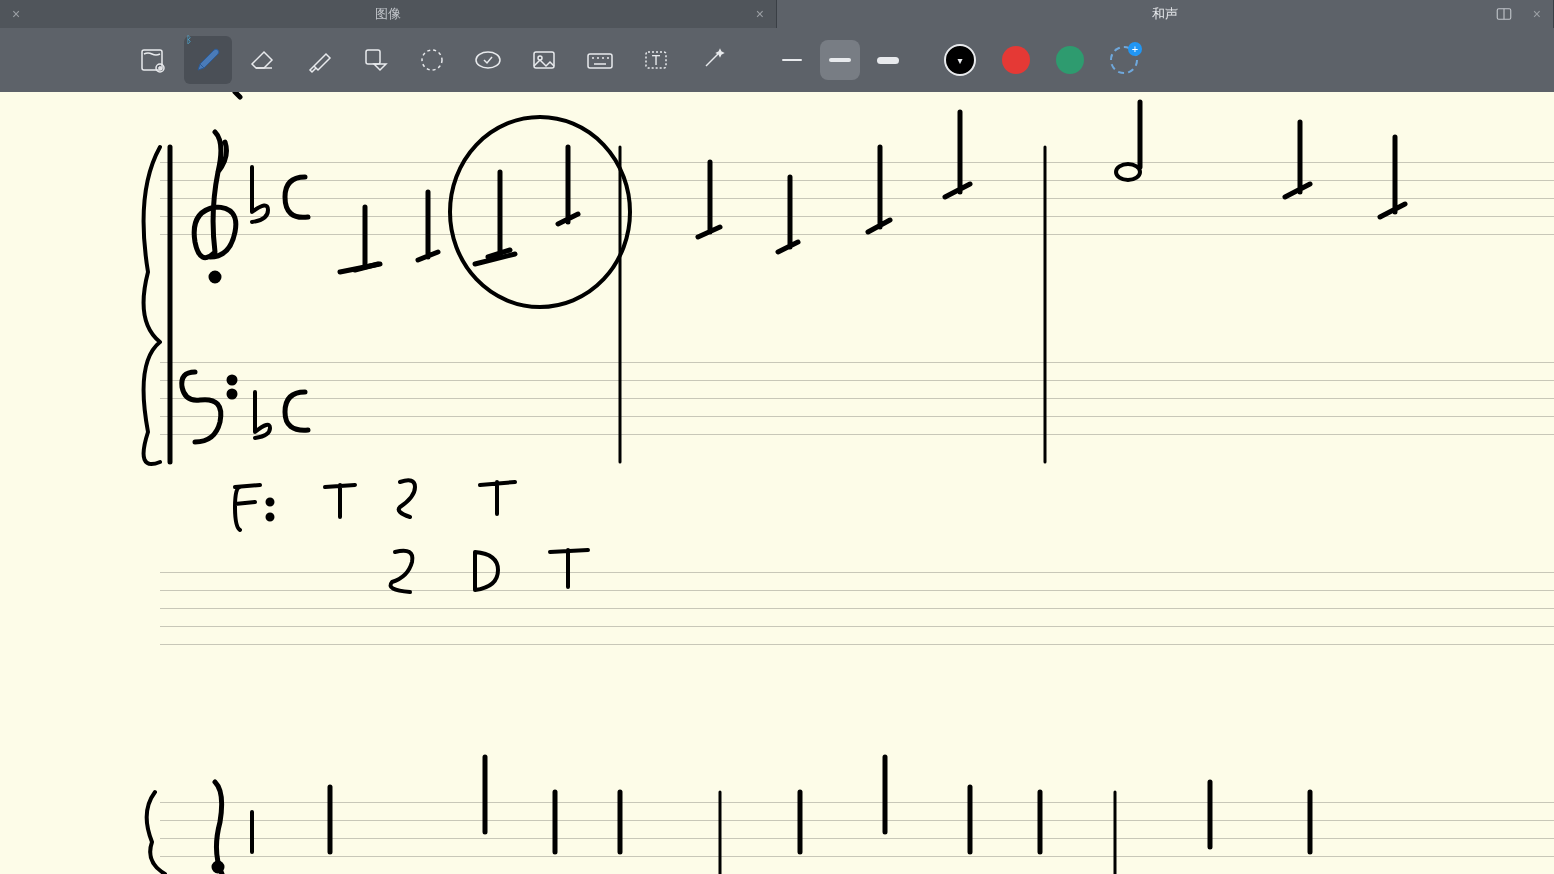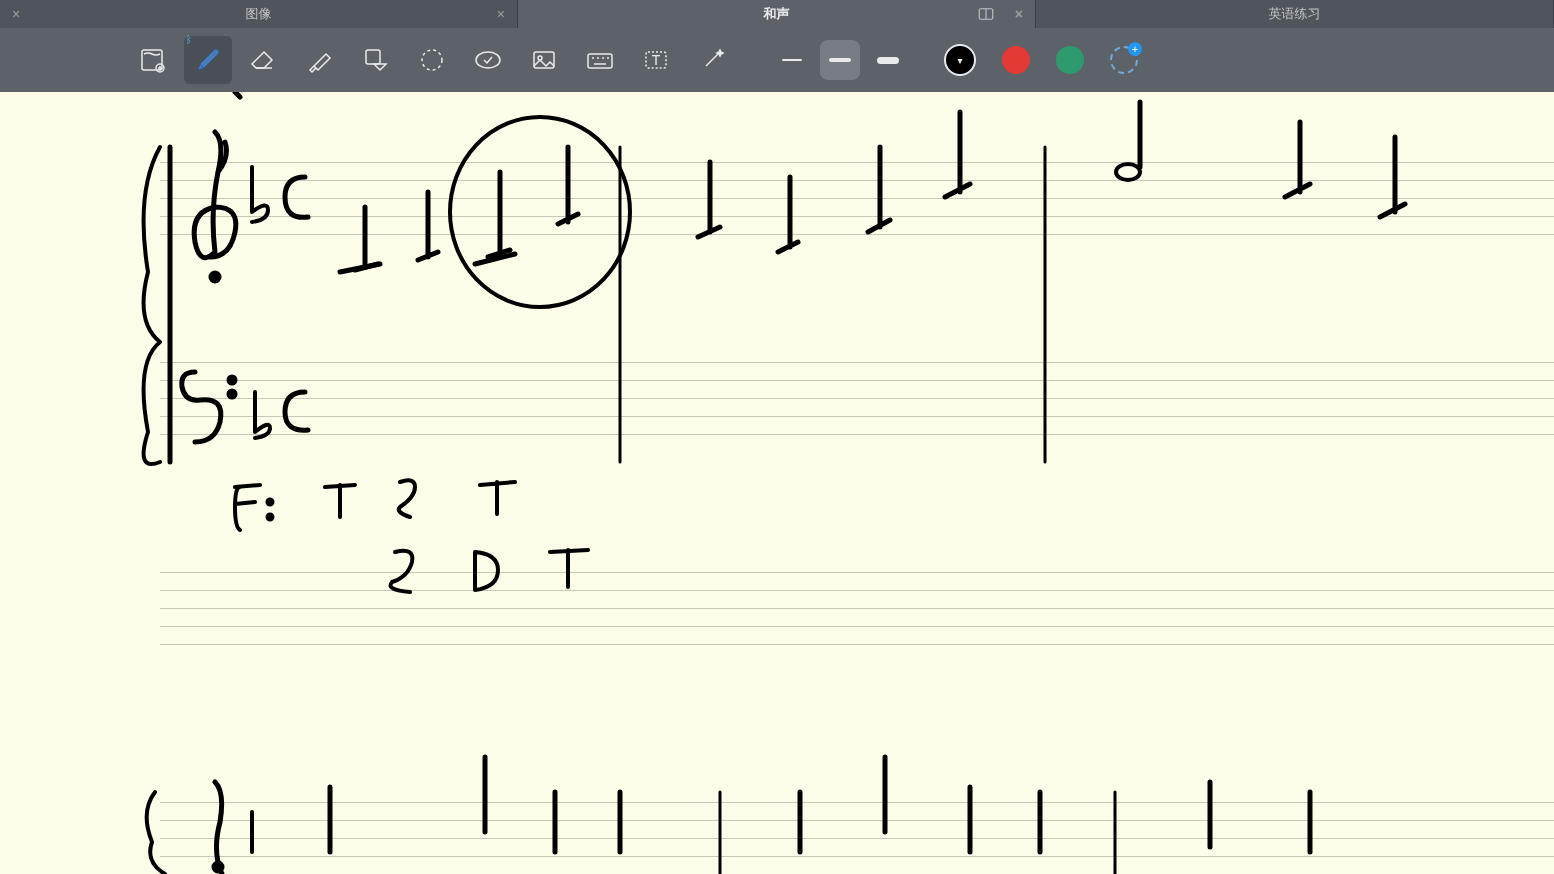--- a/index.html
+++ b/index.html
@@ -22,21 +22,20 @@
       align-items: center;
       justify-content: center;
       color: #c0c4c9;
       font-size: 13px;
       position: relative;
       border-right: 1px solid #3a3f45;
     }
     .tab.active {
       background: #5d6269;
       color: #e8eaed;
-      font-weight: bold;
     }
     .tab-close {
       position: absolute;
       left: 12px;
       color: #9ca0a5;
       font-size: 14px;
       cursor: pointer;
     }
     .tab-close.right { left: auto; right: 12px; }
     .tab-icon-right {
@@ -159,23 +158,20 @@
   </div>
   <div class="tab active">
     <span>和声</span>
     <span class="tab-icon-right">
       <svg viewBox="0 0 24 24" stroke="#c0c4c9" stroke-width="1.5" fill="none">
           <rect x="3" y="5" width="18" height="14" rx="2"></rect>
           <line x1="12" y1="5" x2="12" y2="19"></line>
         </svg>
     </span>
     <span class="tab-close right">×</span>
-  </div>
-  <div class="tab">
-    <span>英语练习</span>
   </div>
 </div>
 
 <div class="toolbar">
   <div class="spacer"></div>
   <div class="tool-btn">
     <svg viewBox="0 0 32 32" stroke="currentColor" stroke-width="1.5" fill="none">
         <rect x="6" y="6" width="20" height="20" rx="2"></rect>
         <path d="M8 10 Q12 8 16 10 T24 10"></path>
         <circle cx="24" cy="24" r="4"></circle>

